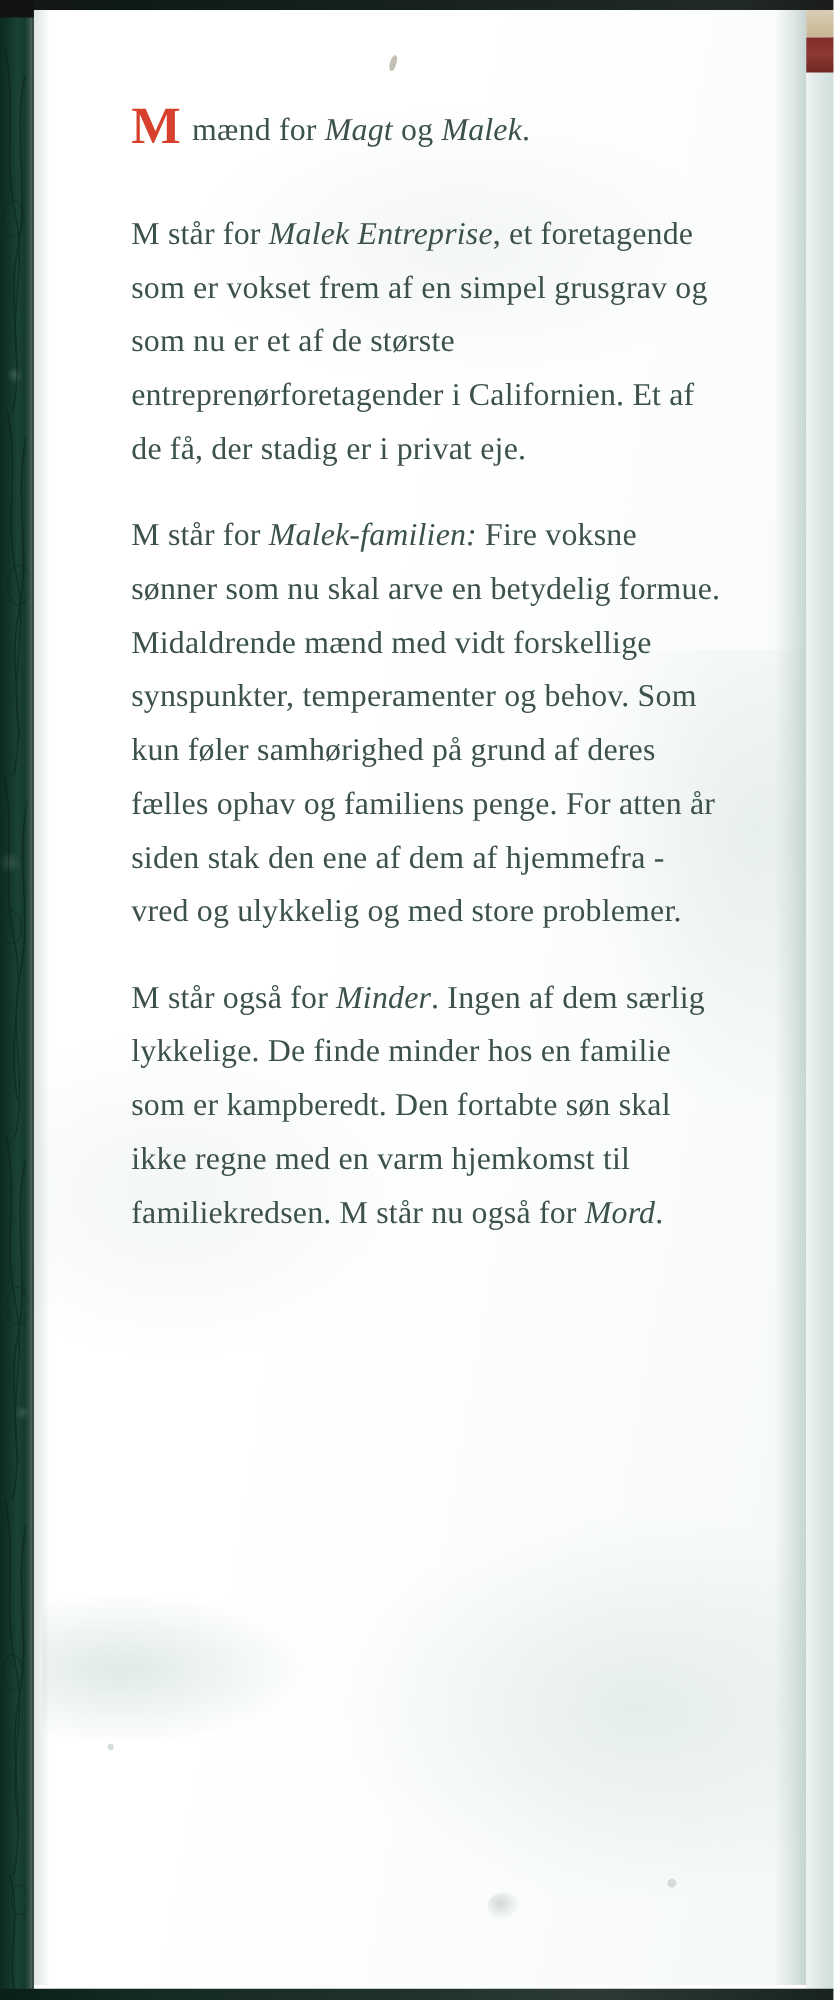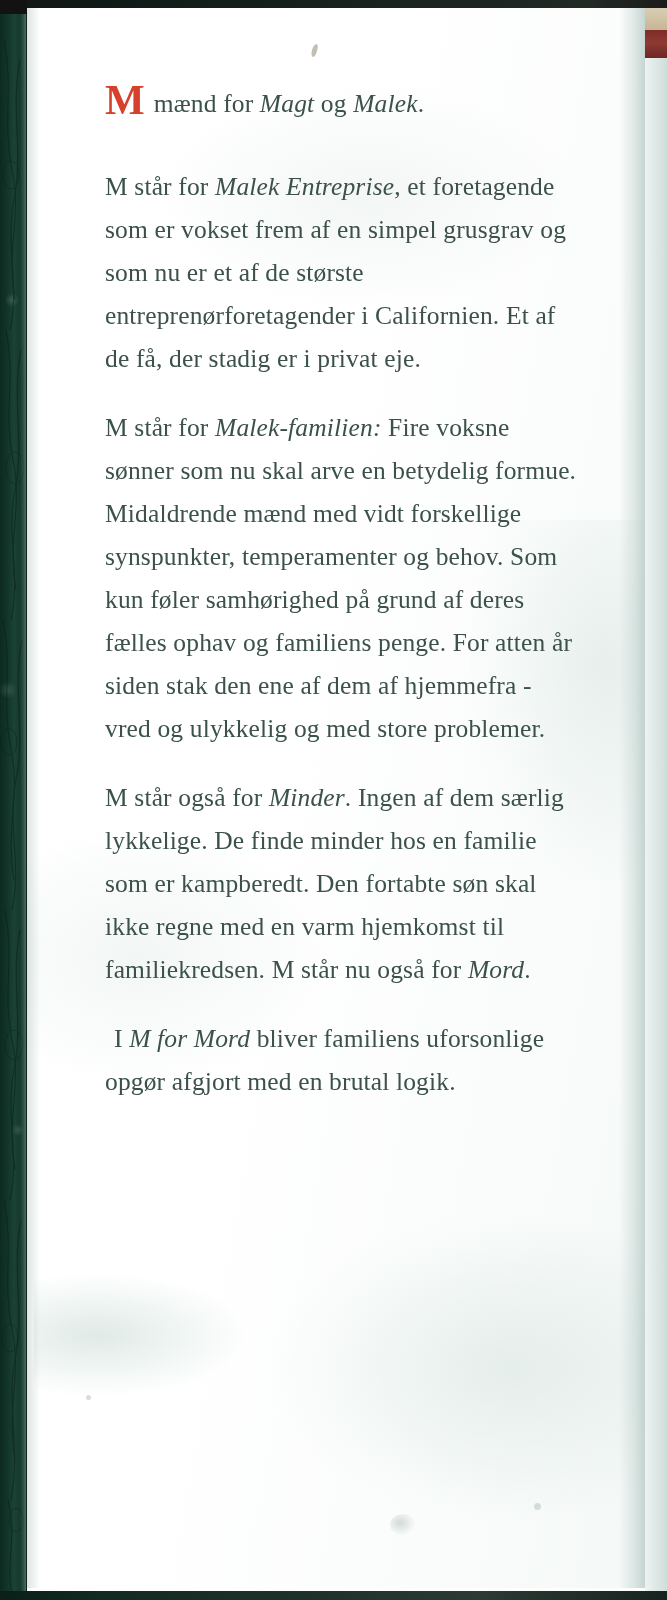--- a/index.html
+++ b/index.html
@@ -231,16 +231,15 @@
 
   <div class="blurb">
 
     <p class="lead">
       <span class="dropcap">M</span><span> mænd for </span><em>Magt</em><span> og </span><em>Malek</em><span>.</span>
     </p>
 
     <p><span>M står for </span><em>Malek Entreprise</em><span>, et foretagende som er vokset frem af en simpel grusgrav og som nu er et af de største entreprenørforetagender i Californien. Et af de få, der stadig er i privat eje.</span></p>
     <p><span>M står for </span><em>Malek-familien:</em><span> Fire voksne sønner som nu skal arve en betydelig formue. Midaldrende mænd med vidt forskellige synspunkter, temperamenter og behov. Som kun føler samhørighed på grund af deres fælles ophav og familiens penge. For atten år siden stak den ene af dem af hjemmefra - vred og ulykkelig og med store problemer.</span></p>
     <p><span>M står også for </span><em>Minder</em><span>. Ingen af dem særlig lykkelige. De finde minder hos en familie som er kampberedt. Den fortabte søn skal ikke regne med en varm hjemkomst til familiekredsen. M står nu også for </span><em>Mord</em><span>.</span></p>
-    <p class="indent"><span>I </span><em>M for Mord</em><span> bliver familiens uforsonlige opgør afgjort med en brutal logik.</span></p>
 
   </div>
 </div>
 
 </body></html>

